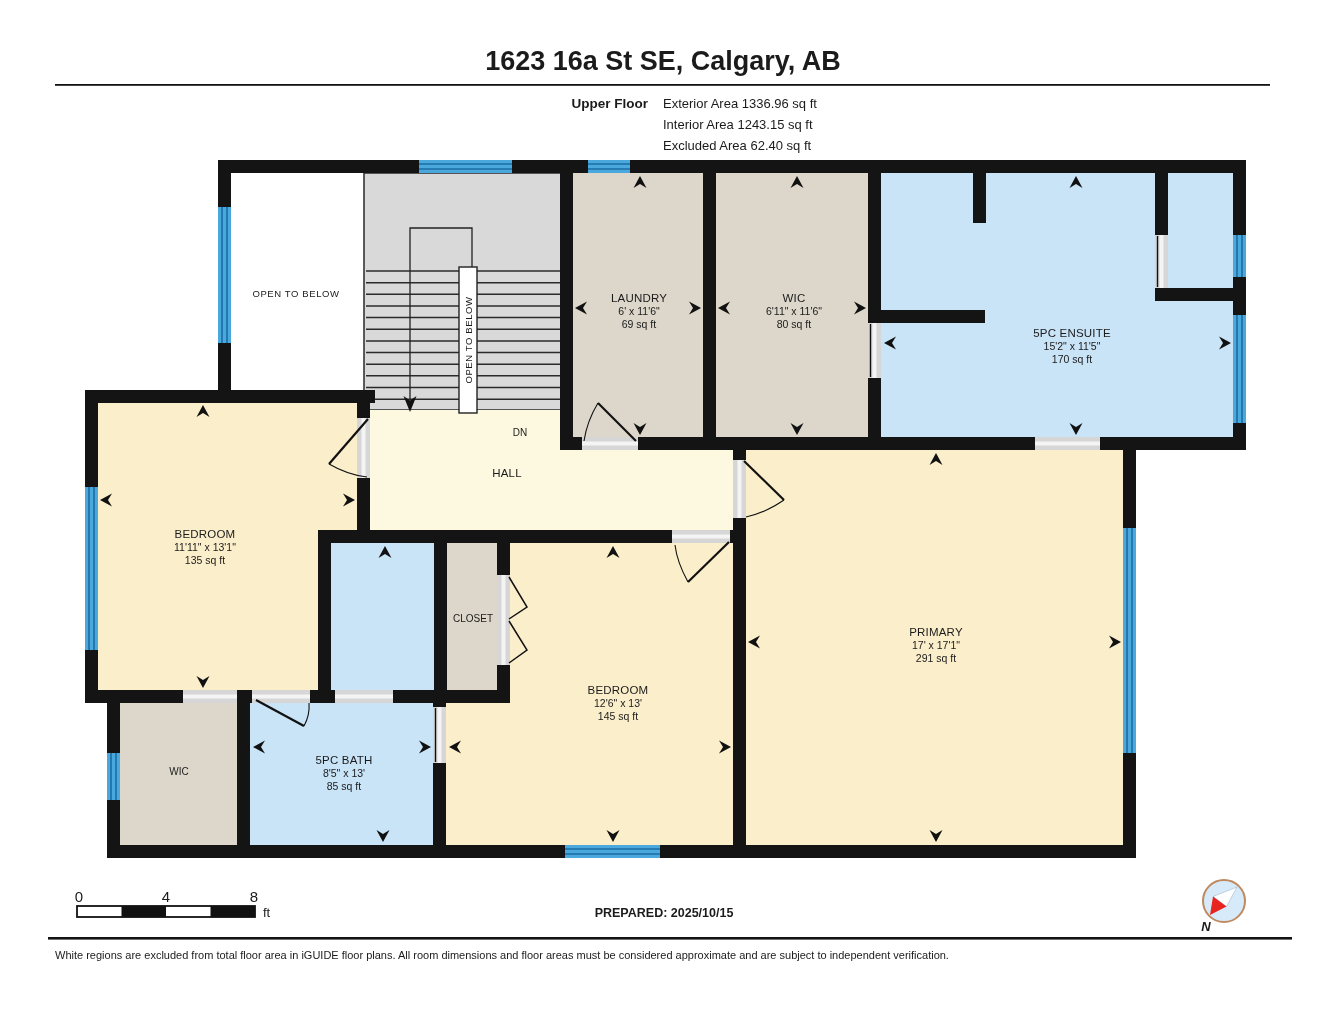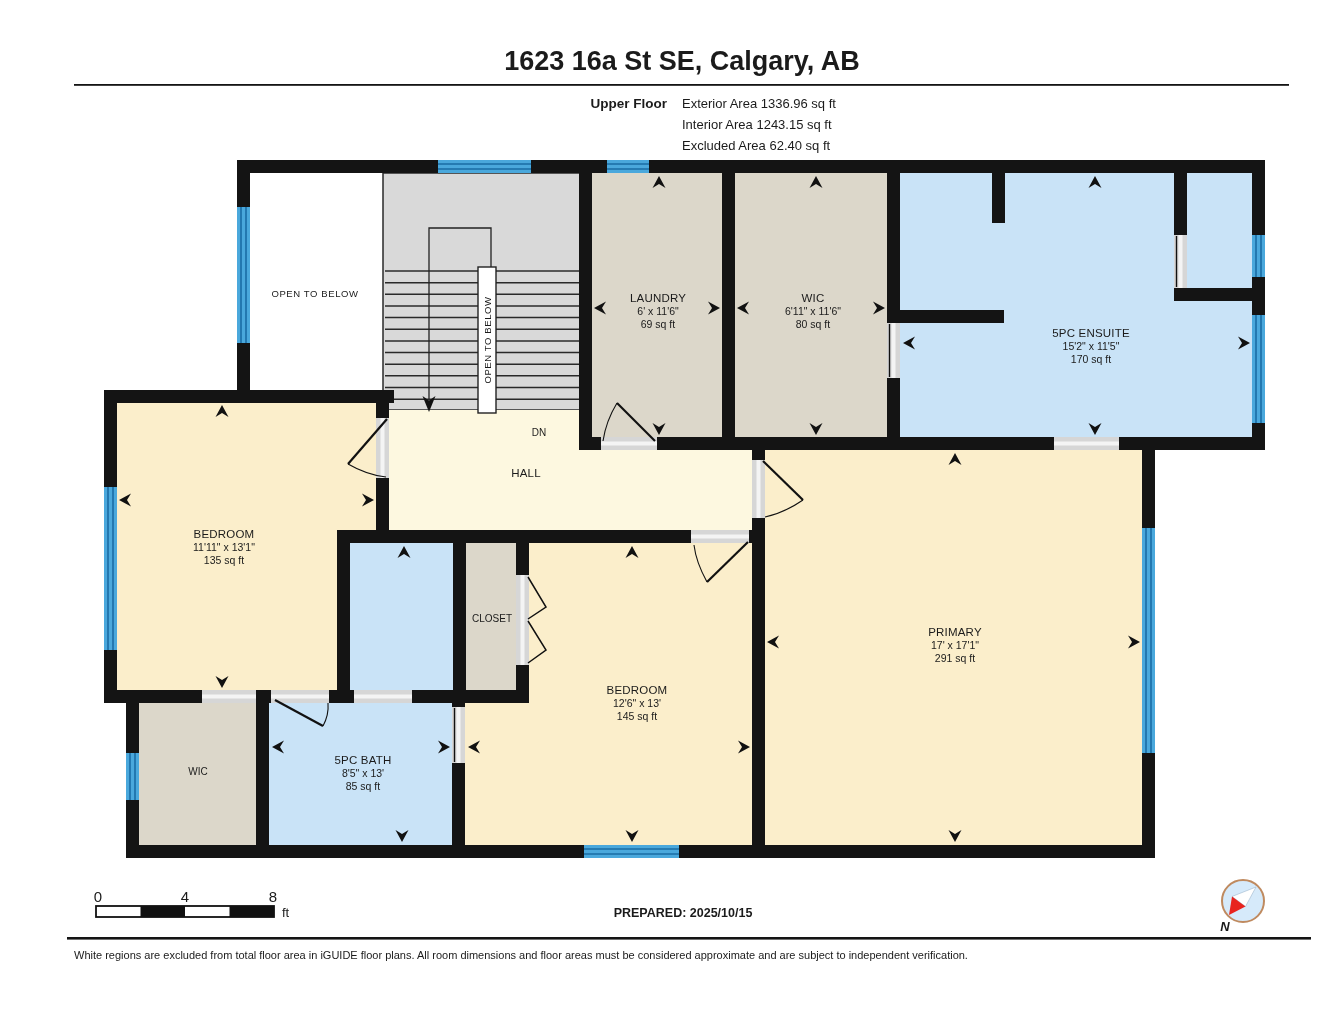--- a/index.html
+++ b/index.html
@@ -1,17 +1,17 @@
 <!DOCTYPE html>
 <html><head>
 <meta charset="utf-8">
 <style>
   html,body{margin:0;padding:0;background:#ffffff;}
   #page{position:relative;width:1169px;height:1024px;background:#fff;
-        font-family:"Liberation Sans", sans-serif;padding-left:19px;}
+        font-family:"Liberation Sans", sans-serif;}
   svg{display:block;}
   
   .f-cream{fill:#fbeecb}
   .f-hall{fill:#fdf8e0}
   .f-tan{fill:#dcd7ca}
   .f-blue{fill:#c9e3f7}
   .f-white{fill:#ffffff}
   .f-stair{fill:#d9d9d9}
   .f-wall{fill:#141414}
   .f-jamb{fill:#d6d6d6}

